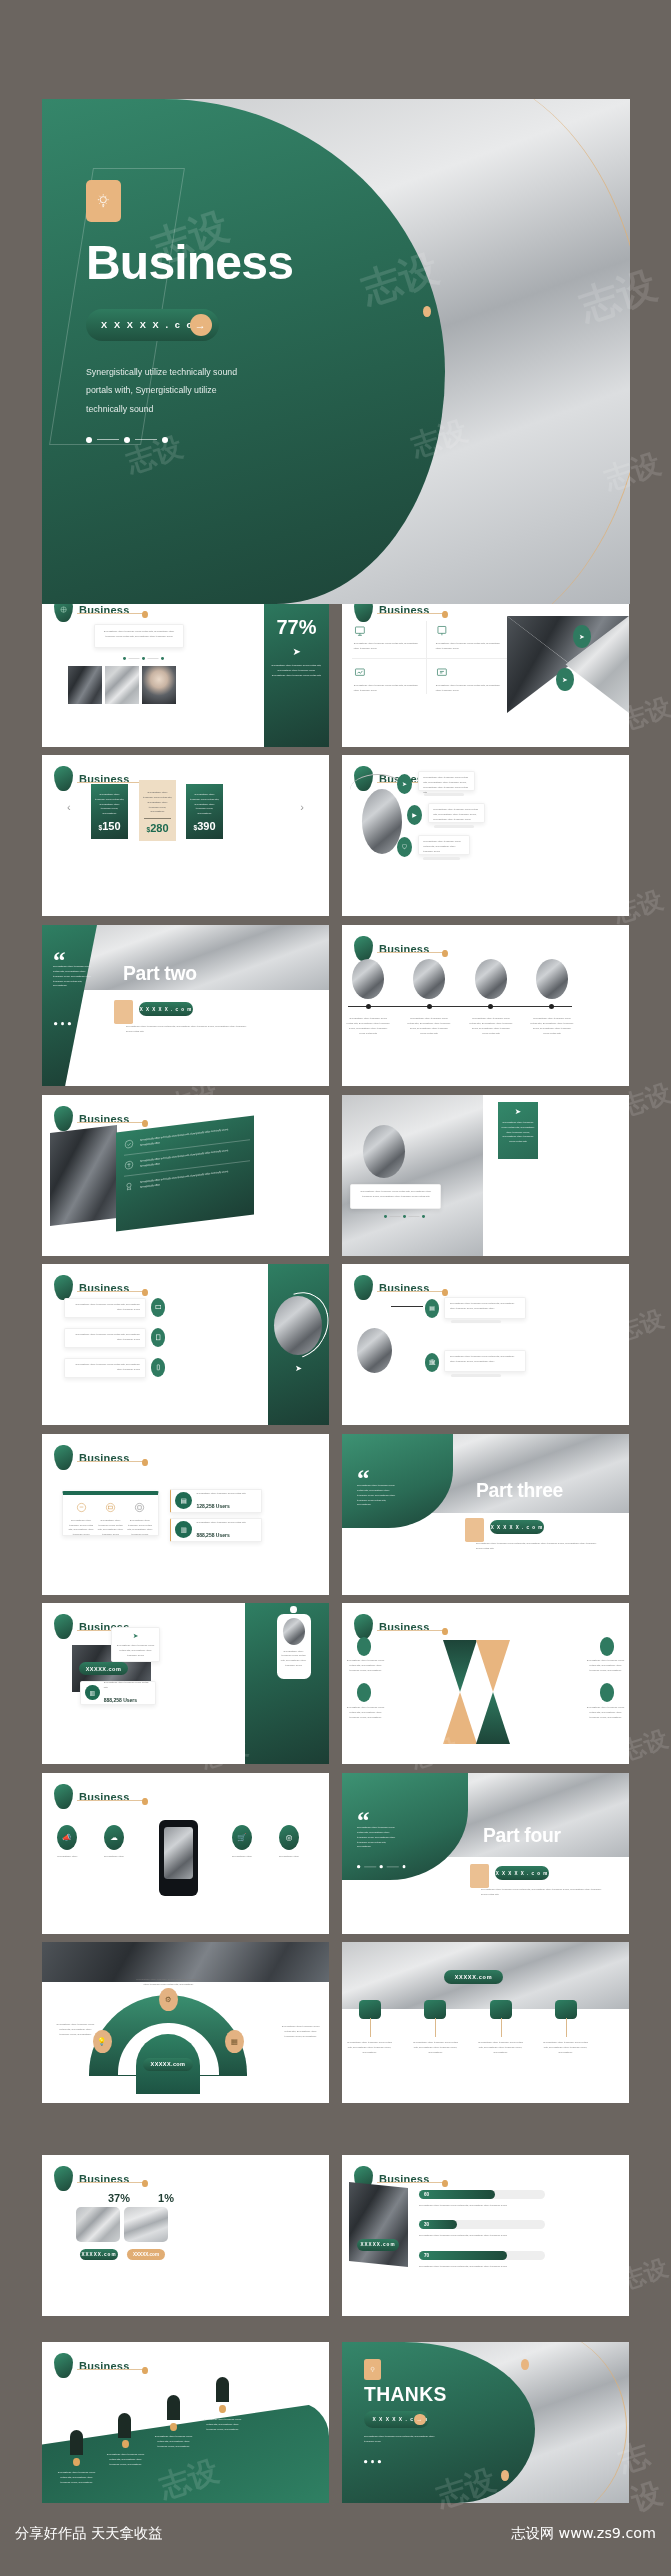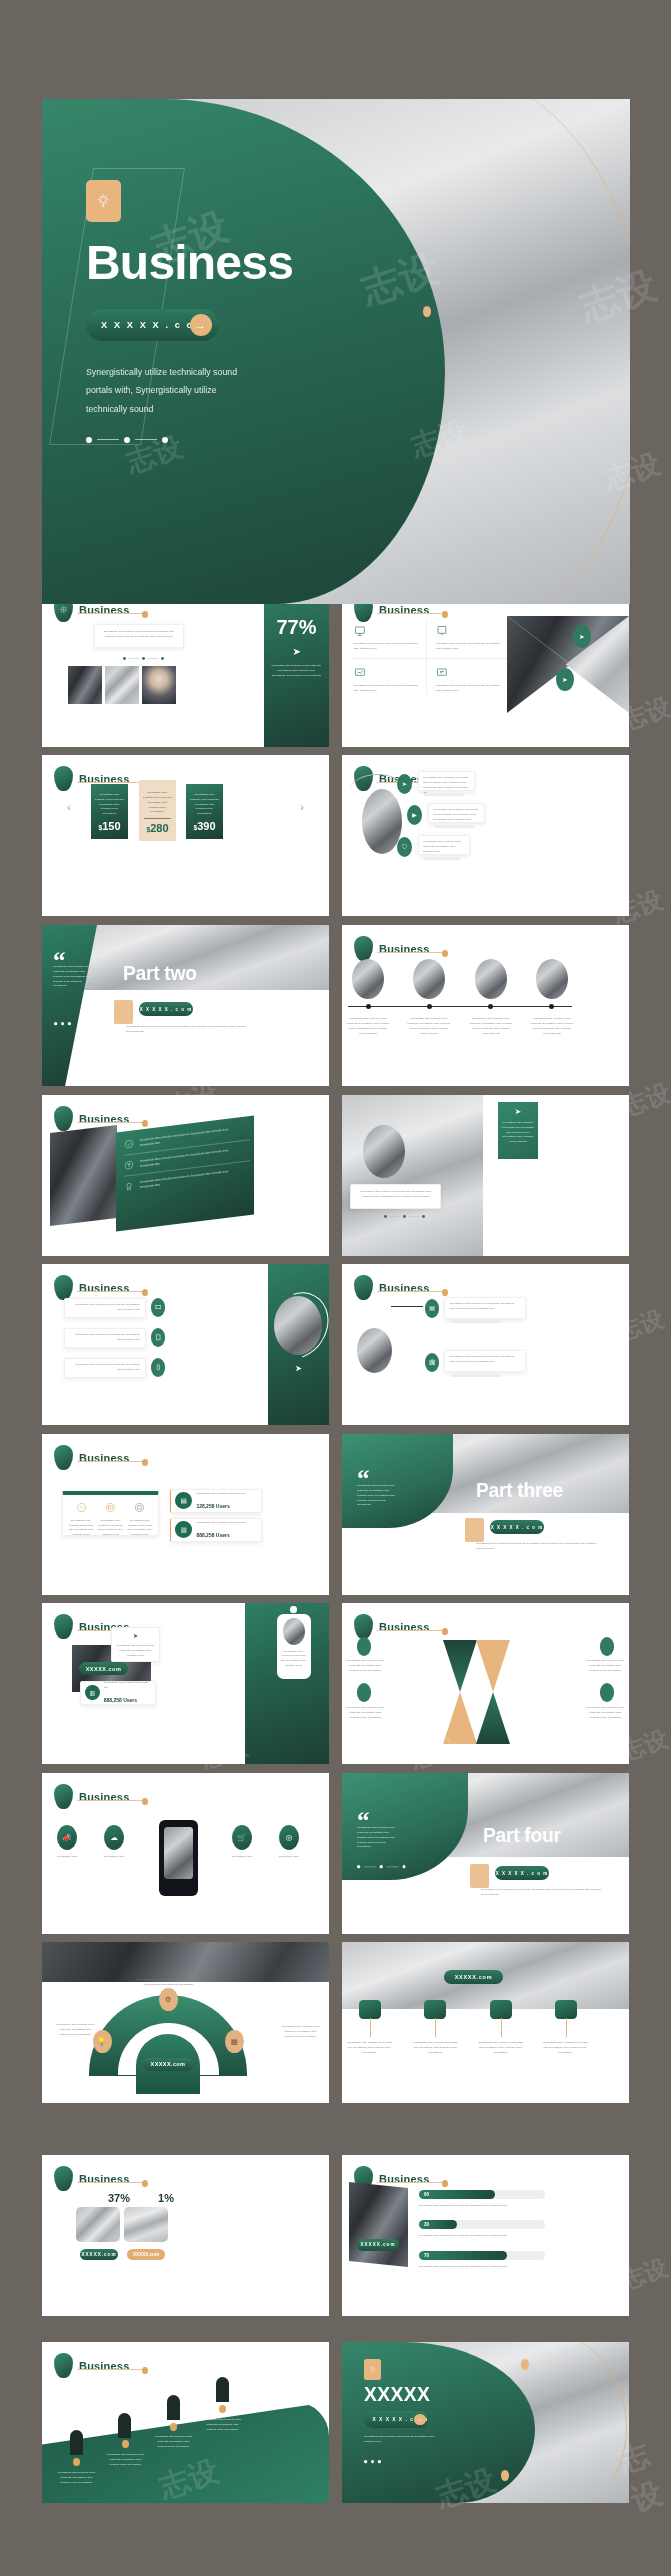--- a/index.html
+++ b/index.html
@@ -840,21 +840,21 @@
          border-radius:0 60% 60% 0 / 0 50% 50% 0"></div>
     <span class="odot" style="left:179px;top:17px"></span>
     <span class="odot" style="left:159px;top:128px"></span>
 
     <div style="position:absolute;left:22px;top:17px;width:17px;height:21px;background:#e8b57f;border-radius:2.5px;display:flex;align-items:center;justify-content:center">
       <svg class="ic" width="9.2" height="9.2" viewBox="0 0 24 24" fill="none" stroke="#fff" stroke-width="1.3">
           <circle cx="12" cy="10" r="4"></circle>
           <path d="M10.5 17h3"></path>
         </svg>
     </div>
-    <div style="position:absolute;left:22px;top:42px;color:#fff;font-size:19.3px;font-weight:800;letter-spacing:0.4px">XXXXX</div>
+    <div style="position:absolute;left:22px;top:42px;color:#fff;font-size:19.3px;font-weight:800;letter-spacing:0.4px">THANKS</div>
     <div class="pill" style="position:absolute;left:22px;top:69px;width:65px;height:17px;font-size:4.9px;border-radius:8.4px;justify-content:flex-start;padding-left:8.4px">
       <span>X X X X X . c o m</span>
       <span style="position:absolute;right:3.4px;width:11.8px;height:11.8px;border-radius:50%;background:#e8b57f;display:flex;align-items:center;justify-content:center;font-size:5.9px;color:#fff">→</span>
     </div>
     <div class="tinyw" style="position:absolute;left:22px;top:92px;width:74px;">Synergistically utilize technically sound portals with, Synergistically utilize technically sound</div>
     <div class="dots" style="position:absolute;left:22px;top:118px;gap:6.7px;transform:scale(.55);transform-origin:left top">
         <i></i>
         <i></i>
         <i></i>
       </div>
@@ -872,15 +872,19 @@
   <div class="wm" style="left:621px;top:1083px;font-size:25px">志设</div>
   <div class="wm" style="left:617px;top:1309px;font-size:23.5px">志设</div>
   <div class="wm" style="left:201px;top:1737px;font-size:23.5px">志设</div>
   <div class="wm" style="left:411px;top:1737px;font-size:23.5px">志设</div>
   <div class="wm" style="left:621px;top:1729px;font-size:23.5px">志设</div>
   <div class="wm" style="left:621px;top:2258px;font-size:23.5px">志设</div>
   <div class="wm" style="left:159px;top:2459px;font-size:30px">志设</div>
   <div class="wm" style="left:436px;top:2468px;font-size:30px">志设</div>
   <div class="wm" style="left:625px;top:2434px;font-size:30px">志设</div>
 
+  <div class="footer">
+    <div class="cn">分享好作品 天天拿收益</div>
+    <div class="site">志设网 www.zs9.com</div>
+  </div>
 
 </div>
 
 
 </body></html>

